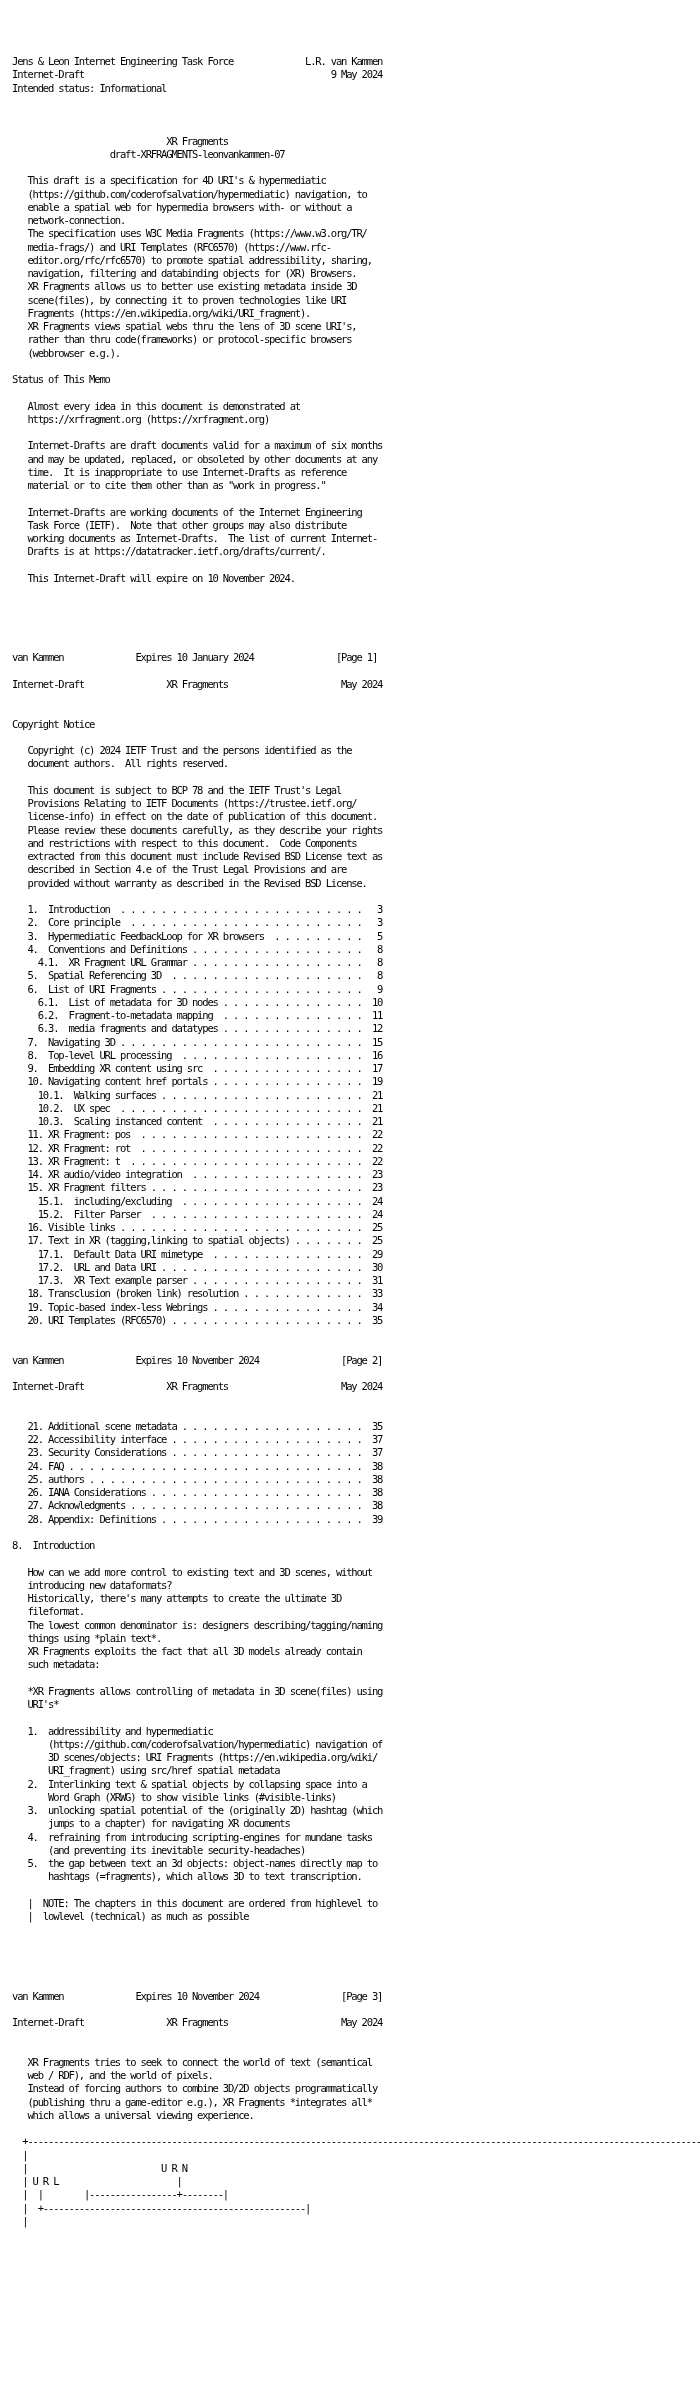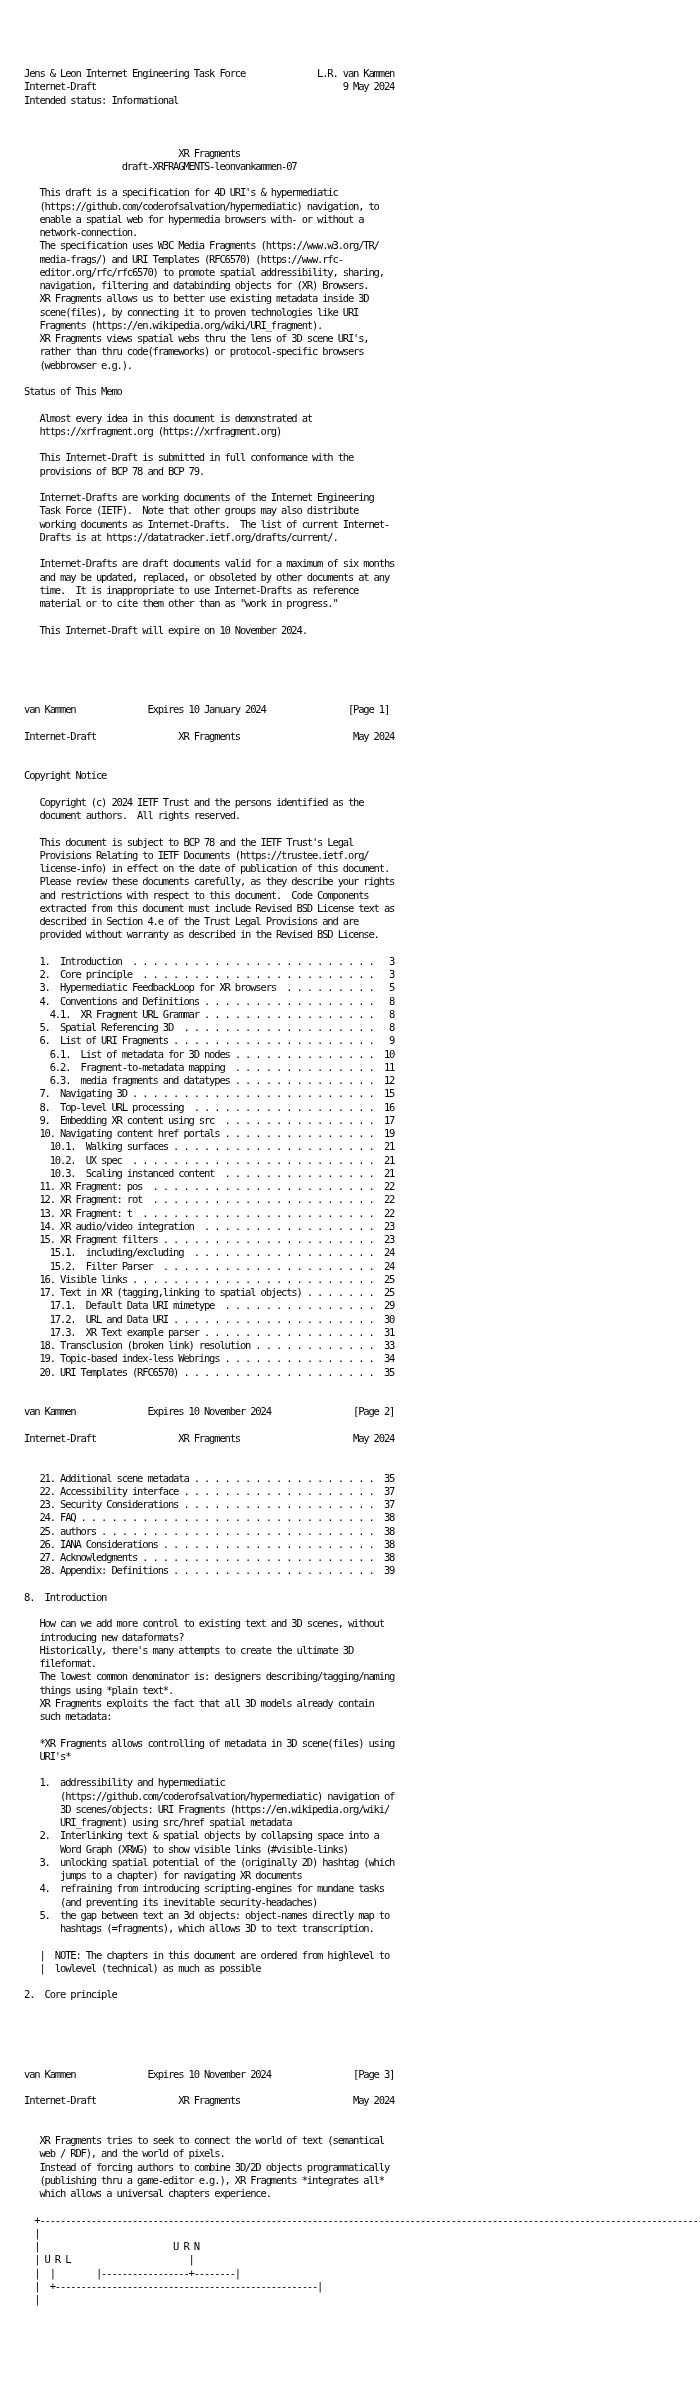--- a/index.html
+++ b/index.html
@@ -12,21 +12,21 @@
   .doc {
     padding: 55px 0 0 12px;
     font-family: "DejaVu Sans Mono", "Liberation Mono", monospace;
     font-size: 10.5px;
     line-height: 13.25px;
     letter-spacing: -1.18px;
     color: #000000;
     font-weight: 500;
   }
   .doc pre {
-    margin: 12px;
+    margin: 0;
     font: inherit;
     letter-spacing: inherit;
     white-space: pre;
   }
   
   .g1 { margin-top: 13.25px !important; }
   .g2 { margin-top: 26.5px  !important; }
   .g3 { margin-top: 39.75px !important; }
   .g5 { margin-top: 66.25px !important; }
 </style>
@@ -50,30 +50,28 @@
    navigation, filtering and databinding objects for (XR) Browsers.
    XR Fragments allows us to better use existing metadata inside 3D
    scene(files), by connecting it to proven technologies like URI
    Fragments (https://en.wikipedia.org/wiki/URI_fragment).
    XR Fragments views spatial webs thru the lens of 3D scene URI's,
    rather than thru code(frameworks) or protocol-specific browsers
    (webbrowser e.g.).</pre>
   <pre class="g1">Status of This Memo</pre>
   <pre class="g1">   Almost every idea in this document is demonstrated at
    https://xrfragment.org (https://xrfragment.org)</pre>
-  <pre class="g1">   This Internet-Draft is submitted in full conformance with the
-   provisions of BCP 78 and BCP 79.</pre>
+  <pre class="g1">   Internet-Drafts are draft documents valid for a maximum of six months
+   and may be updated, replaced, or obsoleted by other documents at any
+   time.  It is inappropriate to use Internet-Drafts as reference
+   material or to cite them other than as "work in progress."</pre>
   <pre class="g1">   Internet-Drafts are working documents of the Internet Engineering
    Task Force (IETF).  Note that other groups may also distribute
    working documents as Internet-Drafts.  The list of current Internet-
    Drafts is at https://datatracker.ietf.org/drafts/current/.</pre>
-  <pre class="g1">   Internet-Drafts are draft documents valid for a maximum of six months
-   and may be updated, replaced, or obsoleted by other documents at any
-   time.  It is inappropriate to use Internet-Drafts as reference
-   material or to cite them other than as "work in progress."</pre>
   <pre class="g1">   This Internet-Draft will expire on 10 November 2024.</pre>
   <pre class="g5">van Kammen              Expires 10 January 2024                [Page 1]</pre>
 
   <pre class="g1">Internet-Draft                XR Fragments                      May 2024</pre>
   <pre class="g2">Copyright Notice</pre>
   <pre class="g1">   Copyright (c) 2024 IETF Trust and the persons identified as the
    document authors.  All rights reserved.</pre>
   <pre class="g1">   This document is subject to BCP 78 and the IETF Trust's Legal
    Provisions Relating to IETF Documents (https://trustee.ietf.org/
    license-info) in effect on the date of publication of this document.
@@ -143,29 +141,28 @@
    2.  Interlinking text &amp; spatial objects by collapsing space into a
        Word Graph (XRWG) to show visible links (#visible-links)
    3.  unlocking spatial potential of the (originally 2D) hashtag (which
        jumps to a chapter) for navigating XR documents
    4.  refraining from introducing scripting-engines for mundane tasks
        (and preventing its inevitable security-headaches)
    5.  the gap between text an 3d objects: object-names directly map to
        hashtags (=fragments), which allows 3D to text transcription.</pre>
   <pre class="g1">   |  NOTE: The chapters in this document are ordered from highlevel to
    |  lowlevel (technical) as much as possible</pre>
-  <pre class="g1">2.  Core principle</pre>
   <pre class="g5">van Kammen              Expires 10 November 2024                [Page 3]</pre>
 
   <pre class="g1">Internet-Draft                XR Fragments                      May 2024</pre>
   <pre class="g2">   XR Fragments tries to seek to connect the world of text (semantical
    web / RDF), and the world of pixels.
    Instead of forcing authors to combine 3D/2D objects programmatically
    (publishing thru a game-editor e.g.), XR Fragments *integrates all*
-   which allows a universal chapters experience.</pre>
+   which allows a universal viewing experience.</pre>
   <pre class="g1">  +--------------------------------------------------------------------------------------------------------------------------------------------
   |
   |                          U R N
   | U R L                       |
   |  |        |-----------------+--------|
   |  +---------------------------------------------------|
   |</pre>
 
 </div>
 

